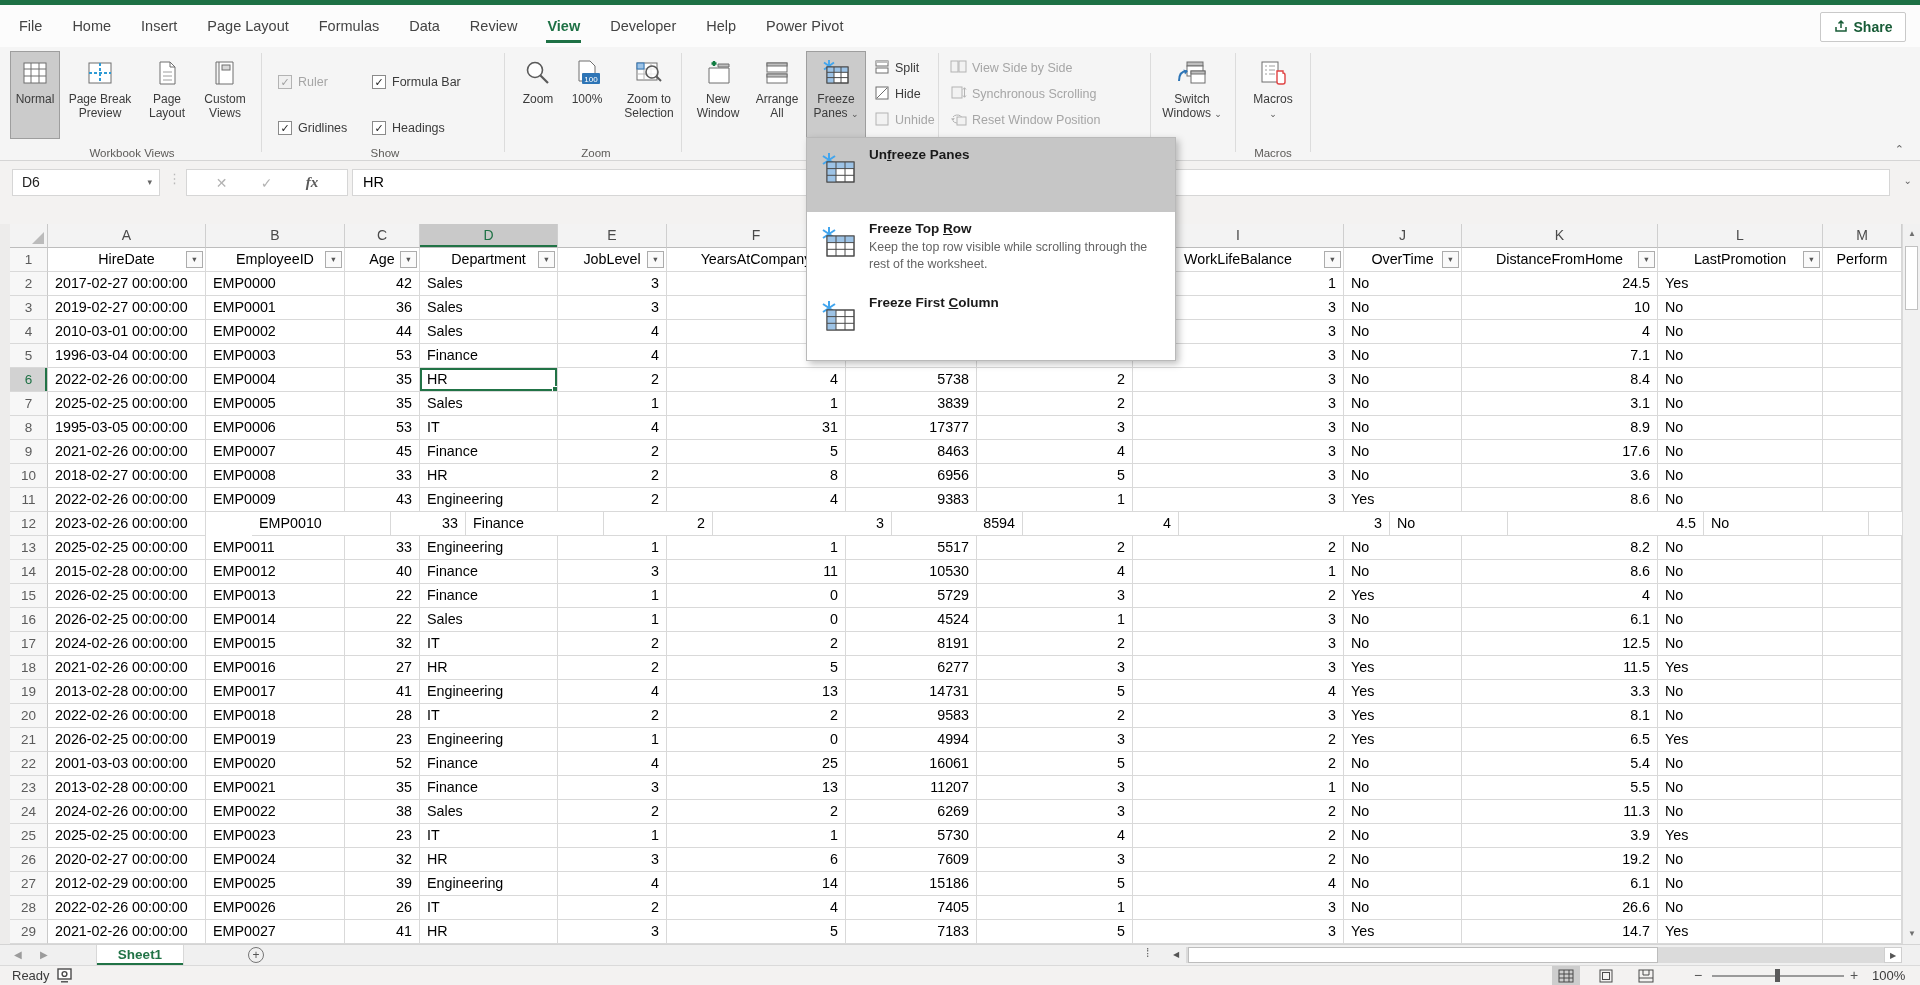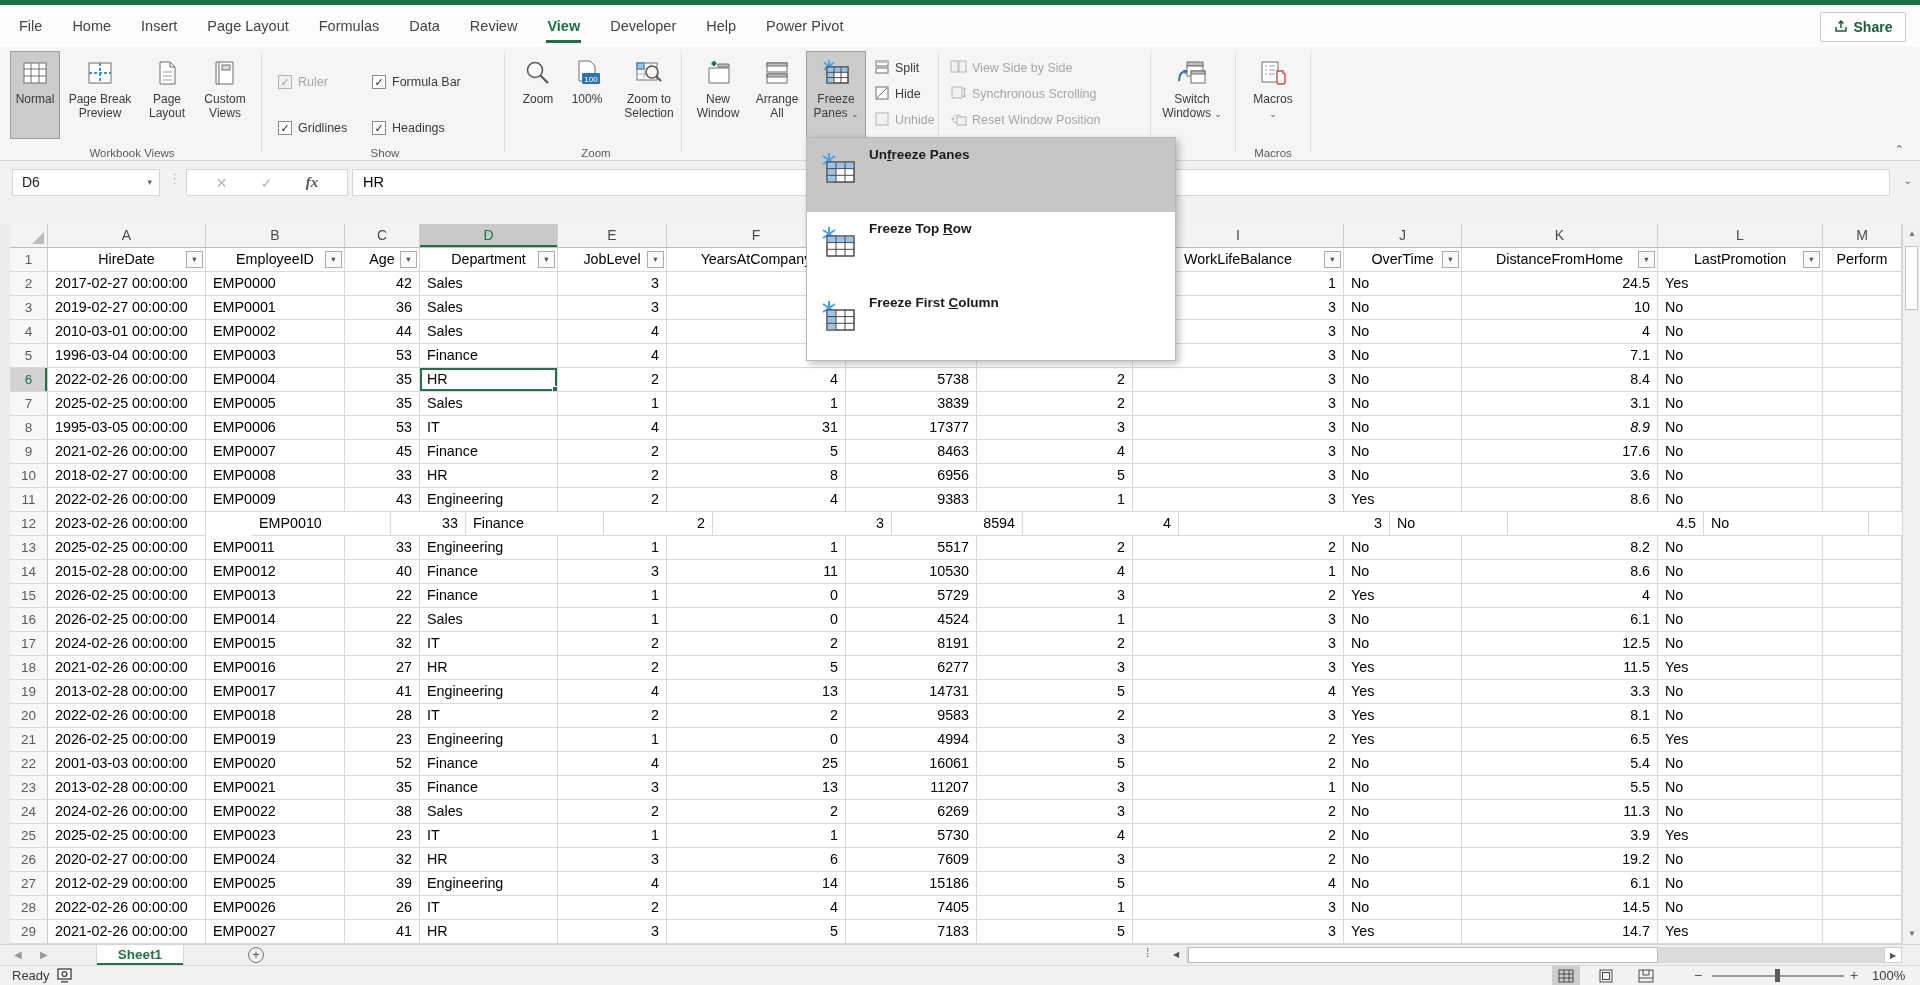--- a/index.html
+++ b/index.html
@@ -487,21 +487,21 @@
       <div class="gcell cell al" style="width: 158px;">1995-03-05 00:00:00</div>
       <div class="gcell cell al" style="width: 139px;">EMP0006</div>
       <div class="gcell cell ar" style="width: 75px;">53</div>
       <div class="gcell cell al" style="width: 138px;">IT</div>
       <div class="gcell cell ar" style="width: 109px;">4</div>
       <div class="gcell cell ar" style="width: 179px;">31</div>
       <div class="gcell cell ar" style="width: 131px; text-align: right;">17377</div>
       <div class="gcell cell ar" style="width: 156px;">3</div>
       <div class="gcell cell ar" style="width: 211px;">3</div>
       <div class="gcell cell al" style="width: 118px;">No</div>
-      <div class="gcell cell ar" style="width: 196px; font-style: italic;">8.9</div>
+      <div class="gcell cell ar" style="width: 196px;">8.9</div>
       <div class="gcell cell al" style="width: 165px;">No</div>
       <div class="gcell cell al" style="width: 79px;"></div>
     </div>
     <div class="grow">
       <div class="gcell gut" style="width: 38px;">9</div>
       <div class="gcell cell al" style="width: 158px;">2021-02-26 00:00:00</div>
       <div class="gcell cell al" style="width: 139px;">EMP0007</div>
       <div class="gcell cell ar" style="width: 75px;">45</div>
       <div class="gcell cell al" style="width: 138px;">Finance</div>
       <div class="gcell cell ar" style="width: 109px;">2</div>
@@ -807,21 +807,21 @@
       <div class="gcell cell al" style="width: 158px;">2022-02-26 00:00:00</div>
       <div class="gcell cell al" style="width: 139px;">EMP0026</div>
       <div class="gcell cell ar" style="width: 75px;">26</div>
       <div class="gcell cell al" style="width: 138px;">IT</div>
       <div class="gcell cell ar" style="width: 109px;">2</div>
       <div class="gcell cell ar" style="width: 179px;">4</div>
       <div class="gcell cell ar" style="width: 131px;">7405</div>
       <div class="gcell cell ar" style="width: 156px;">1</div>
       <div class="gcell cell ar" style="width: 211px;">3</div>
       <div class="gcell cell al" style="width: 118px;">No</div>
-      <div class="gcell cell ar" style="width: 196px;">14.5</div>
+      <div class="gcell cell ar" style="width: 196px;">26.6</div>
       <div class="gcell cell al" style="width: 165px;">No</div>
       <div class="gcell cell al" style="width: 79px;"></div>
     </div>
     <div class="grow">
       <div class="gcell gut" style="width: 38px;">29</div>
       <div class="gcell cell al" style="width: 158px;">2021-02-26 00:00:00</div>
       <div class="gcell cell al" style="width: 139px;">EMP0027</div>
       <div class="gcell cell ar" style="width: 75px;">41</div>
       <div class="gcell cell al" style="width: 138px;">HR</div>
       <div class="gcell cell ar" style="width: 109px;">3</div>
@@ -904,20 +904,21 @@
     <span class="fmicon"><svg width="36" height="34" viewBox="0 0 36 34">
           <g stroke="#41A5EE" stroke-width="2">
             <path d="M8 1v14M2 4l12 8M2 12l12-8"></path>
           </g>
           <rect x="6" y="10" width="27" height="20" fill="#fff" stroke="#4A4A4A"></rect>
           <rect x="6" y="10" width="27" height="6.6" fill="#9DC3E6"></rect>
           <path d="M6 16.6h27M6 23.3h27M15 10v20M24 10v20" stroke="#4A4A4A" fill="none"></path>
           <rect x="6" y="10" width="27" height="20" fill="none" stroke="#4A4A4A"></rect>
         </svg></span>
     <div class="fmtitle"><span>Freeze Top </span><span class="mnk">R</span><span>ow</span></div>
+    <div class="fmdesc">Keep the top row visible while scrolling through the rest of the worksheet.</div>
   </div>
   <div class="fmitem">
     <span class="fmicon"><svg width="36" height="34" viewBox="0 0 36 34">
           <g stroke="#41A5EE" stroke-width="2">
             <path d="M8 1v14M2 4l12 8M2 12l12-8"></path>
           </g>
           <rect x="6" y="10" width="27" height="20" fill="#fff" stroke="#4A4A4A"></rect>
           <rect x="6" y="10" width="9" height="20" fill="#9DC3E6"></rect>
           <path d="M6 16.6h27M6 23.3h27M15 10v20M24 10v20" stroke="#4A4A4A" fill="none"></path>
           <rect x="6" y="10" width="27" height="20" fill="none" stroke="#4A4A4A"></rect>

